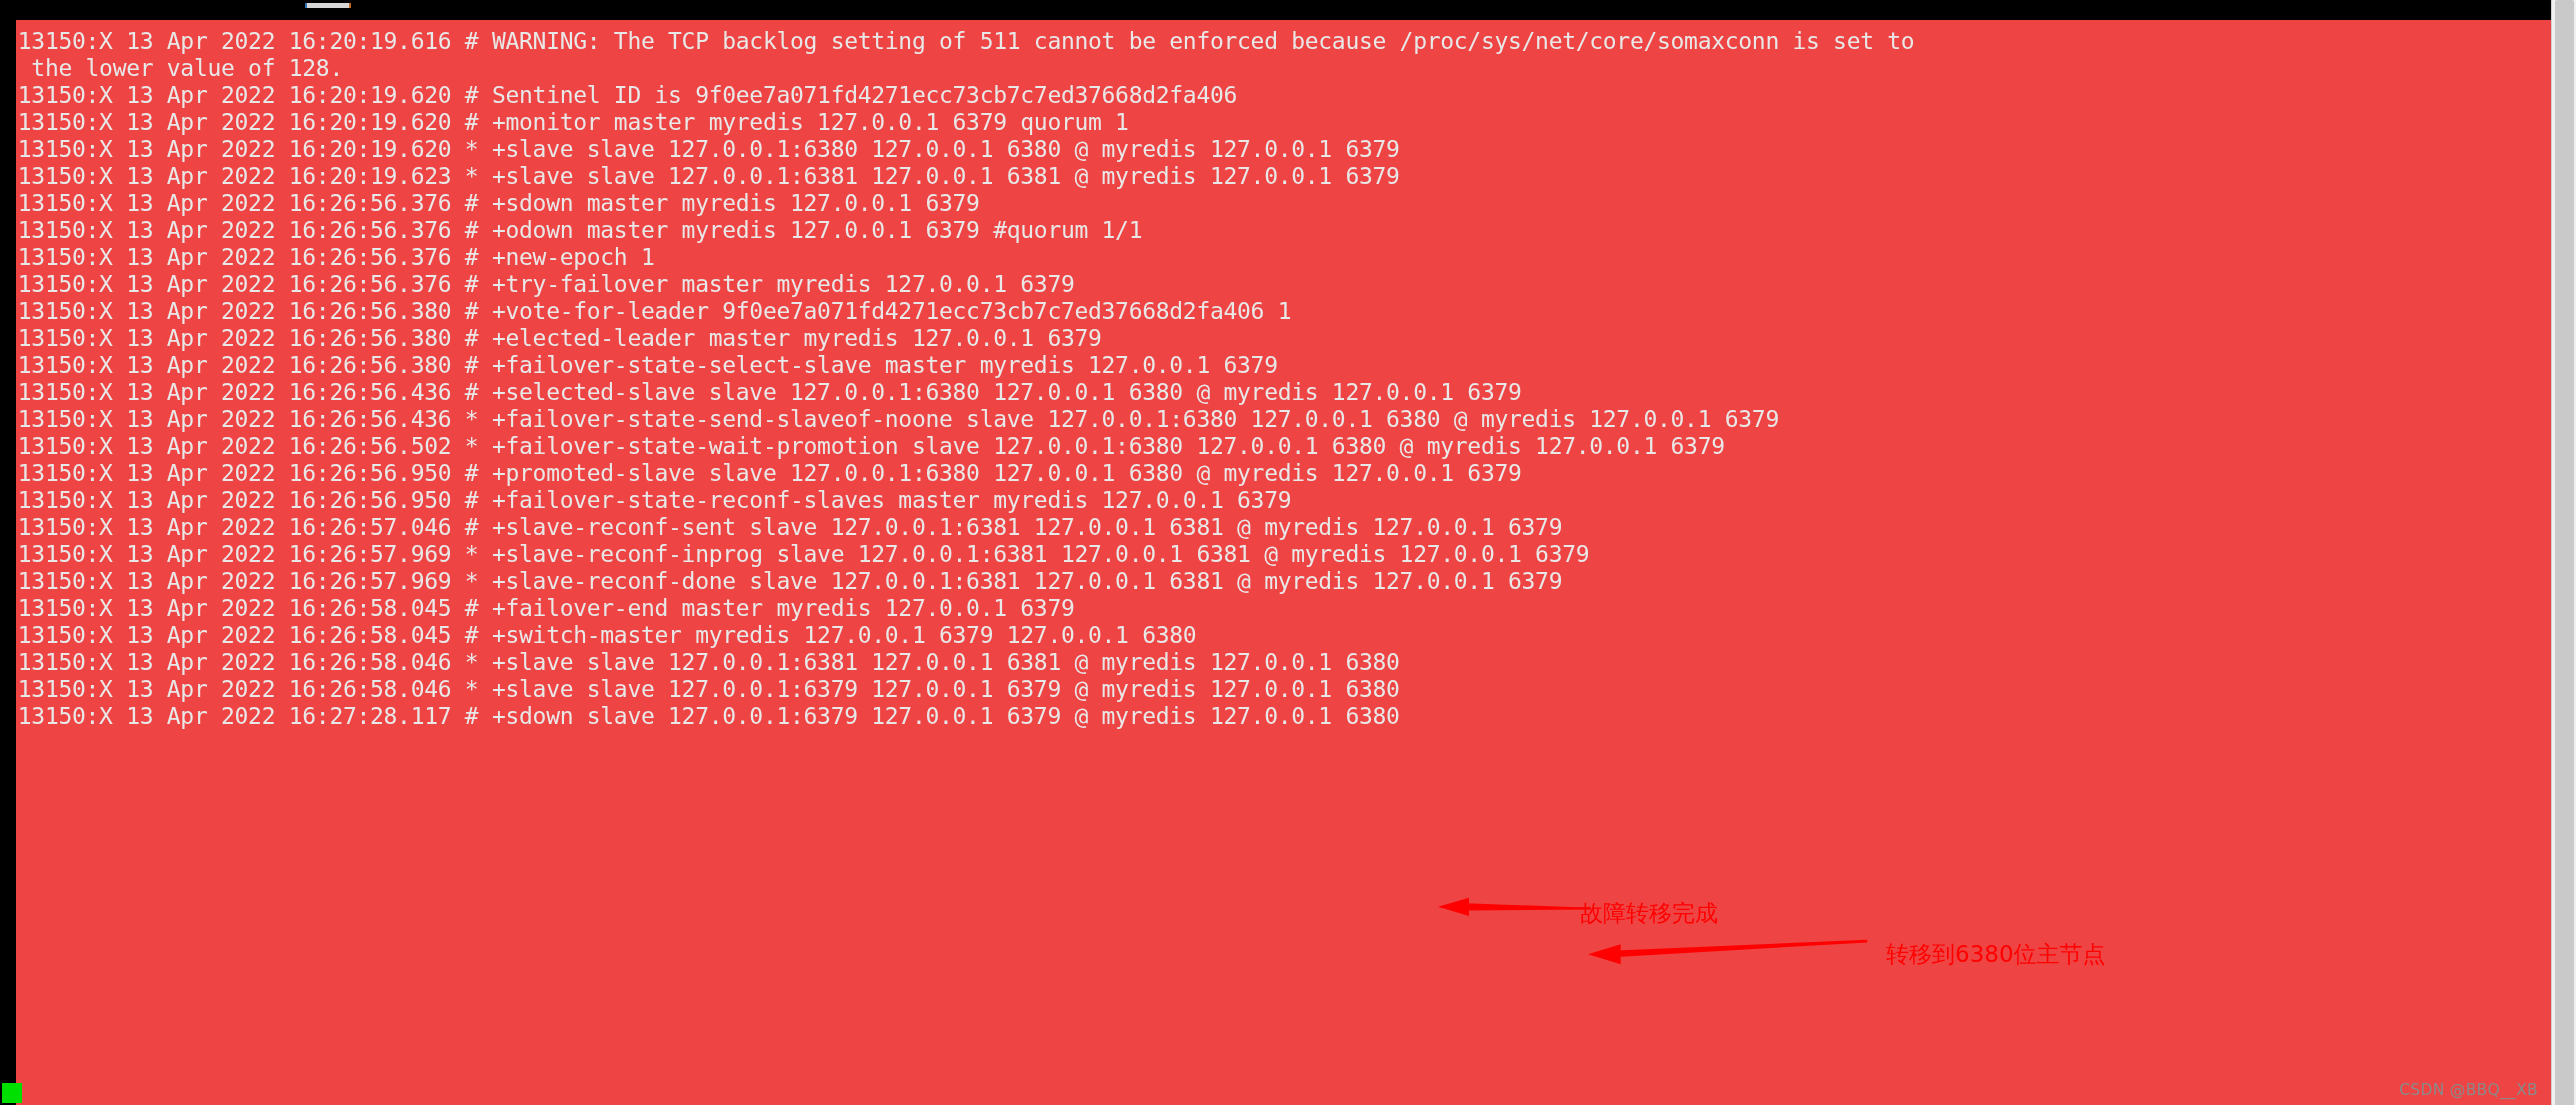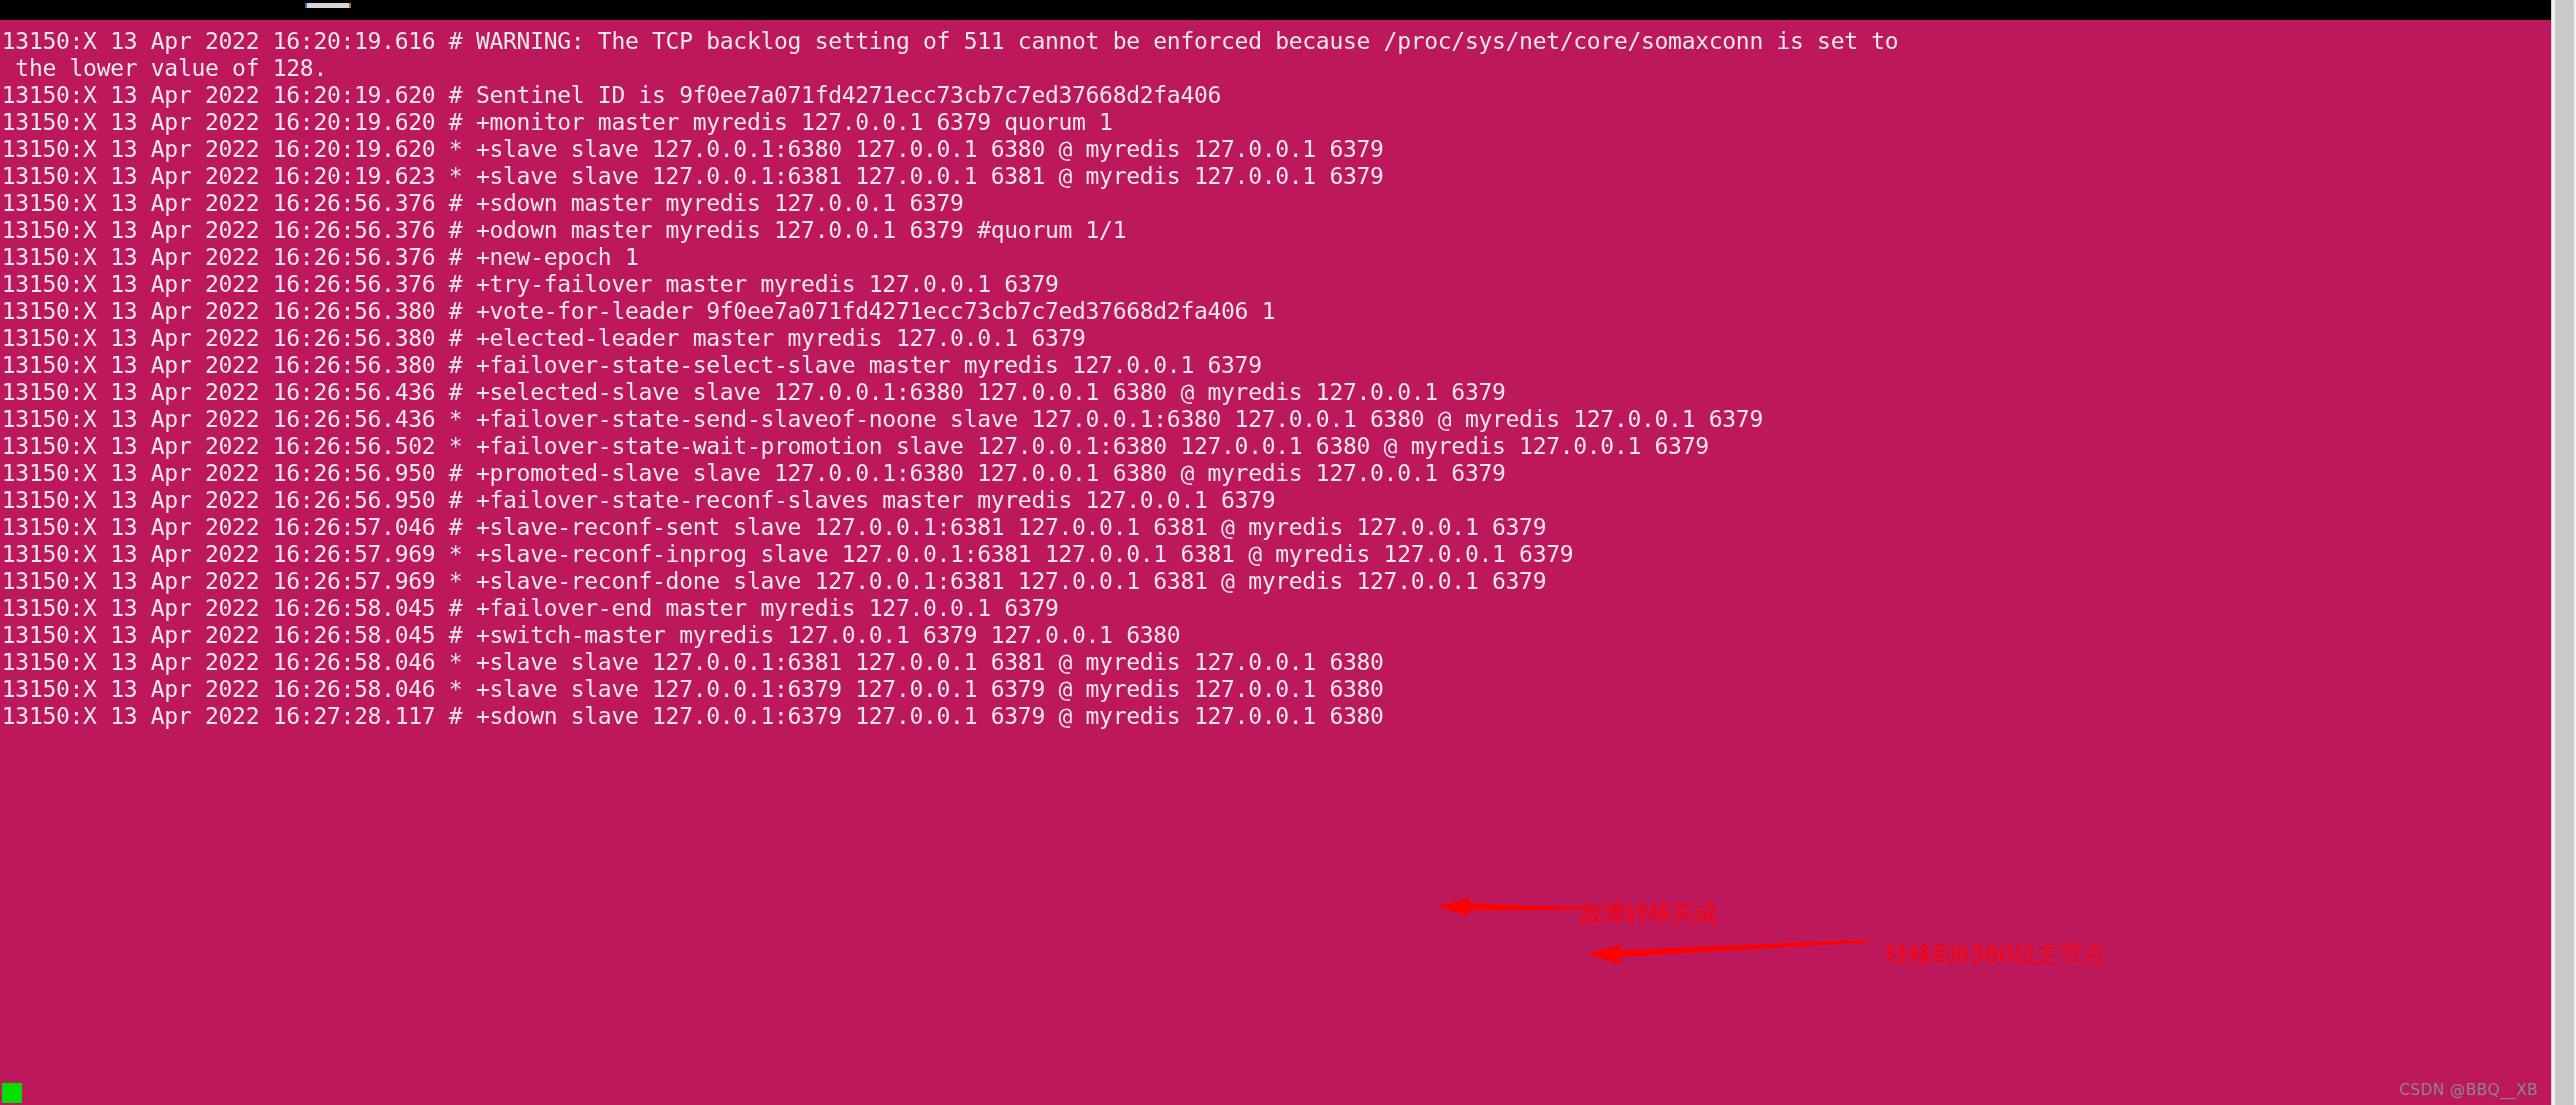--- a/index.html
+++ b/index.html
@@ -35,24 +35,24 @@
     height: 5.5px;
     background: #d6d6d6;
     border-left: 2.7px solid #2e6fb8;
     border-right: 2.7px solid #c26a22;
     box-sizing: border-box;
   }
   
   #terminal {
     position: absolute;
     top: 20px;
-    left: 0;
+    left: 16px;
     width: 2551px;
     height: 1085px;
-    background: #be185d;
+    background: #ef4444;
     padding: 8.2px 0 0 1.8px;
     box-sizing: border-box;
     font-family: "DejaVu Sans Mono", "Liberation Mono", monospace;
     font-size: 23px;
     line-height: 27px;
     color: #e8e8e8;
     letter-spacing: -0.3px;
     white-space: pre;
   }
   .log-line {

